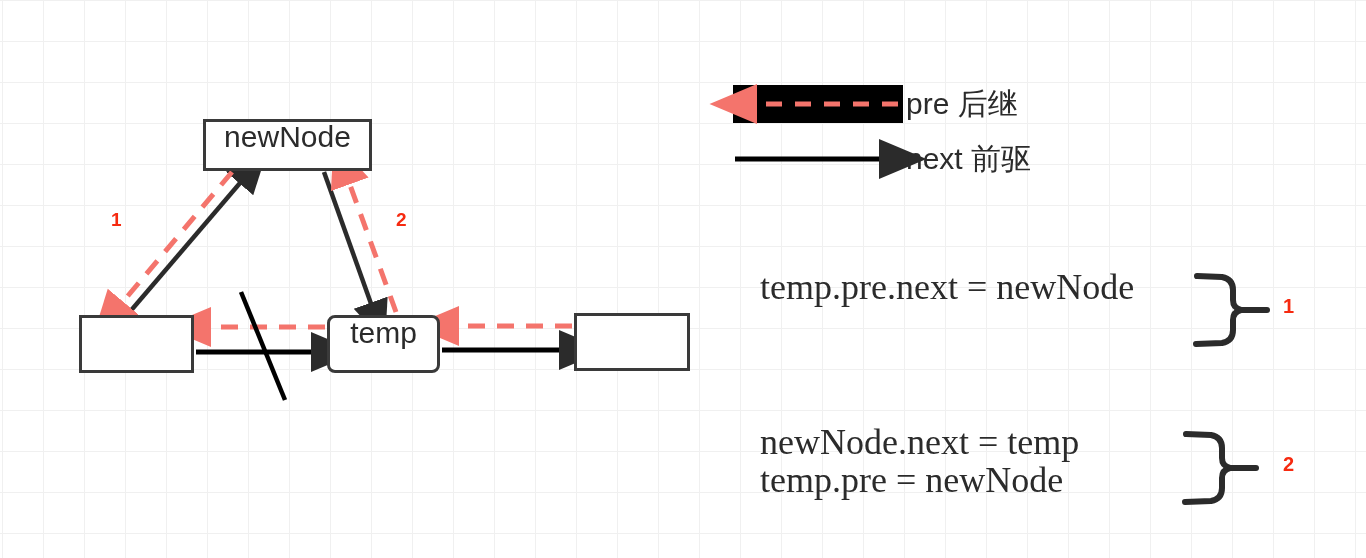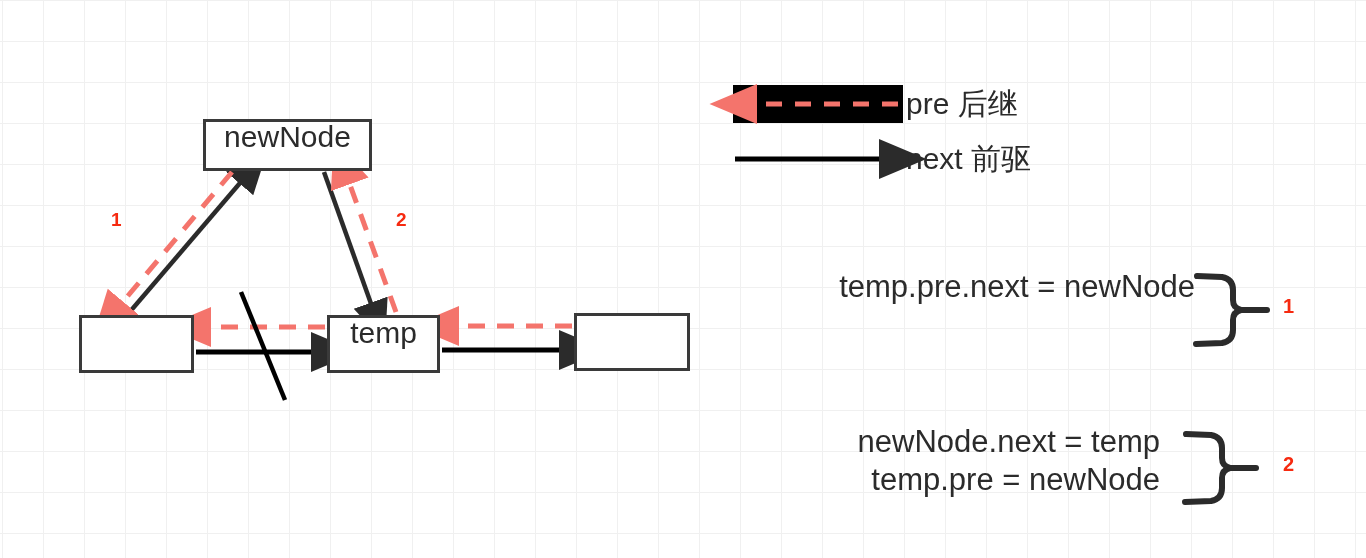--- a/index.html
+++ b/index.html
@@ -54,20 +54,21 @@
     left: 79px;
     top: 315px;
     width: 115px;
     height: 58px;
   }
   #box-temp {
     left: 327px;
     top: 315px;
     width: 113px;
     height: 58px;
+    border-radius: 8px;
   }
   #box-next {
     left: 574px;
     top: 313px;
     width: 116px;
     height: 58px;
   }
   .step-num {
     position: absolute;
     color: #f62a10;
@@ -84,24 +85,24 @@
     color: #2b2b2b;
     font-family: "Liberation Sans", sans-serif;
     font-size: 30px;
     line-height: 1;
     white-space: nowrap;
   }
   #legend-text-pre { left: 906px; top: 89px; }
   #legend-text-next { left: 906px; top: 144px; }
   .eq-block {
     position: absolute;
-    text-align: right;
+    text-align: left;
     color: #2b2b2b;
-    font-family: Liberation Sans, sans-serif;
-    font-size: 31px;
+    font-family: Liberation Serif, serif;
+    font-size: 36px;
     line-height: 38px;
     white-space: nowrap;
   }
   #eq-block-1 { left: 760px; top: 268px; width: 435px; }
   #eq-block-2 { left: 760px; top: 423px; width: 400px; }
   .eq-line { display: block; }
   .brace-num {
     position: absolute;
     color: #f62a10;
     font-family: "Liberation Sans", sans-serif;

